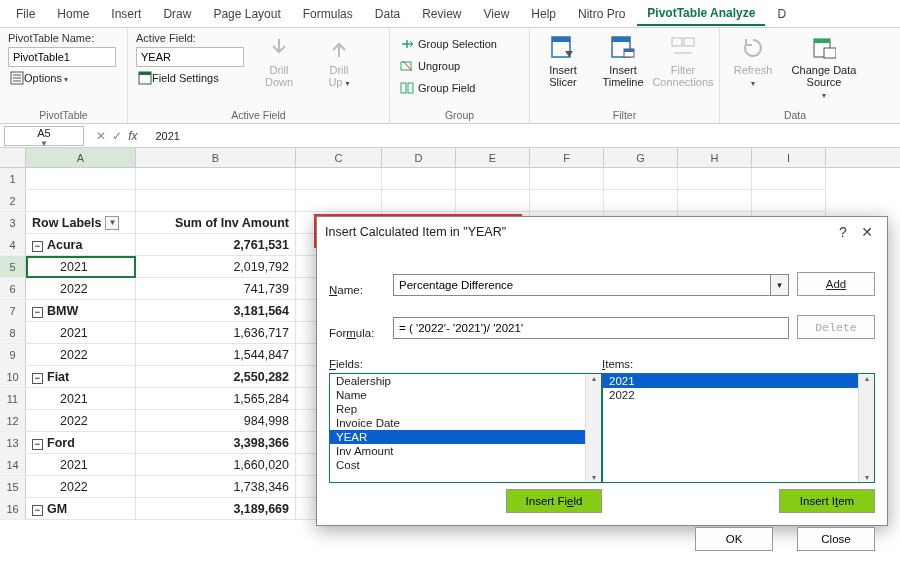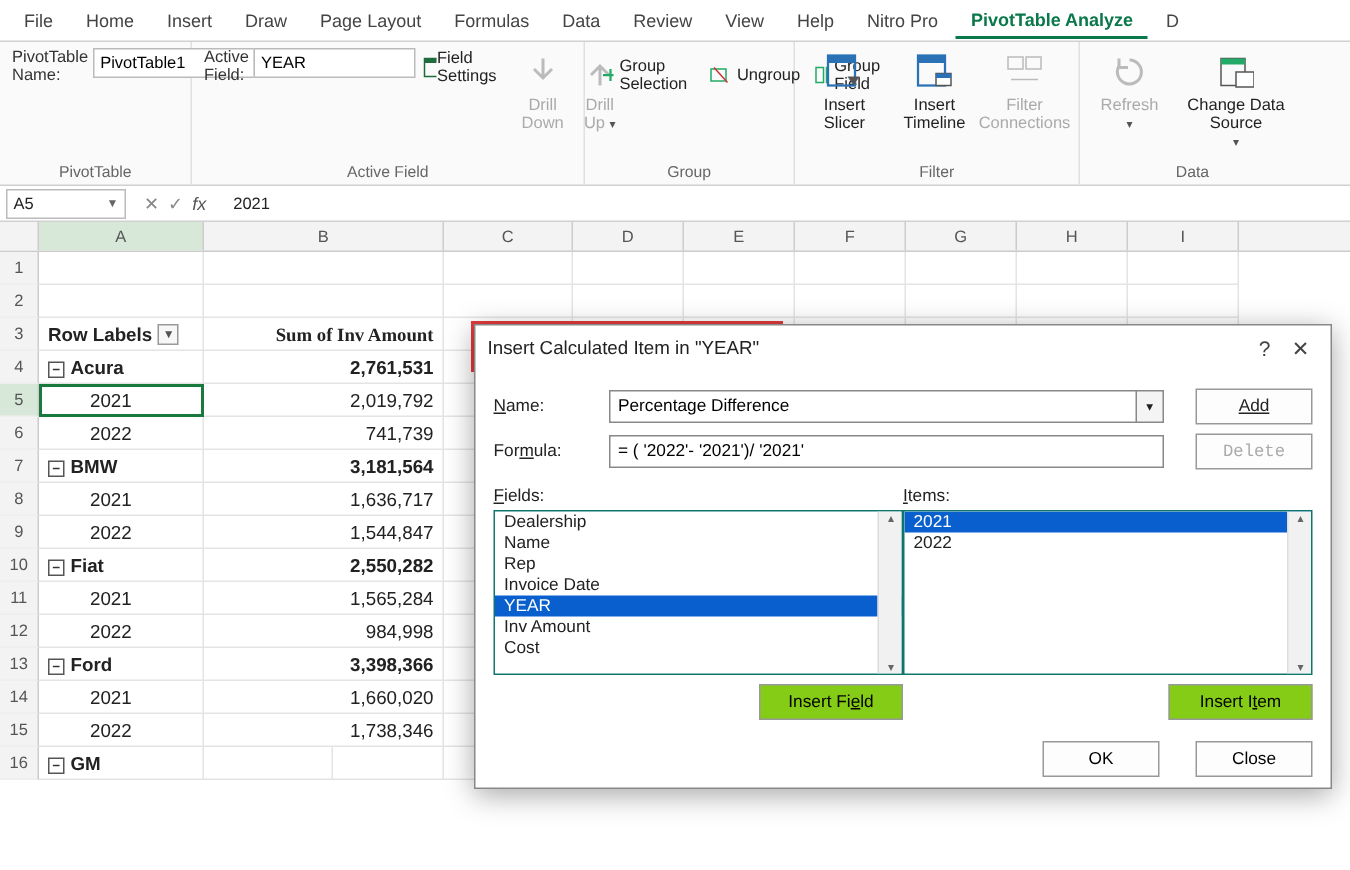--- a/index.html
+++ b/index.html
@@ -8,72 +8,72 @@
   
   .tabs { display:flex; align-items:center; height:28px; border-bottom:1px solid #d0d0d0; padding:0 6px; gap:2px;}
   .tab { padding:4px 10px; cursor:pointer; color:#444;}
   .tab.active { color:#0a784a; border-bottom:2px solid #0a784a; font-weight:600;}
   
   
   .ribbon { display:flex; height:96px; border-bottom:1px solid #d0d0d0; background:#fafafa;}
   .group { border-right:1px solid #e0e0e0; padding:4px 8px 2px 8px; display:flex; flex-direction:column; justify-content:space-between;}
   .group-label { text-align:center; font-size:10.5px; color:#666; padding-top:2px;}
   .gc { display:flex; align-items:flex-start; gap:10px;}
-  .stack { display:flex; flex-direction:row; gap:3px;}
+  .stack { display:flex; flex-direction:column; gap:3px;}
   .small-label { font-size:11px; color:#333;}
   .input-sm { width:108px; height:20px; border:1px solid #bbb; padding:1px 4px; font-size:11px; background:#fff;}
   .btn-sm { display:flex; align-items:center; gap:0; font-size:11px; cursor:pointer; padding:1px 2px;}
   .btn-sm .chev::after{content:"▾"; font-size:8px; color:#555; margin-left:2px;}
   .big-btn { display:flex; flex-direction:column; align-items:center; justify-content:flex-start; width:50px; cursor:pointer; padding-top:2px;}
   .big-btn.disabled { color:#aaa; }
   .big-btn .ico { width:28px; height:28px; display:flex; align-items:center; justify-content:center;}
   .big-btn .lbl { font-size:11px; text-align:center; line-height:12px; margin-top:2px;}
   .big-btn .chev::after{content:"▾"; font-size:8px; color:#555;}
   .mid-btn { display:flex; align-items:center; gap:4px; font-size:11px; cursor:pointer; padding:2px 2px;}
   svg { display:block;}
   
   
   .fbar { display:flex; align-items:center; height:24px; border-bottom:1px solid #d0d0d0;}
-  .namebox { width:80px; border:1px solid #bbb; height:20px; margin:0 4px; display:flex; align-items:center; padding:0 4px; font-size:11px; justify-content:space-between;}
+  .namebox { width:80px; border:1px solid #bbb; height:20px; margin:0 4px; display:flex; align-items:center; padding:0 4px; font-size:11px; justify-content:space-between;flex-direction:column;}
   .fx-icons { display:flex; align-items:center; gap:6px; padding:0 8px; color:#888;}
   .fx-icons span{cursor:pointer;}
   .fx { font-style:italic; font-size:12px; color:#555;}
   .fval { padding-left:10px; font-size:11px;}
   
   
   .colhdr { display:flex; height:20px; background:#f3f3f3; border-bottom:1px solid #ccc;}
   .rowhdr-space { width:26px; border-right:1px solid #ccc; background:#f3f3f3;}
   .ch { border-right:1px solid #ccc; text-align:center; font-size:11px; color:#555; line-height:20px;}
   
   
   .grid { position:relative;}
   .row { display:flex; height:22px;}
   .rh { width:26px; border-right:1px solid #ccc; border-bottom:1px solid #eee; background:#f3f3f3; text-align:center; font-size:11px; color:#555; line-height:22px;}
   .cell { border-right:1px solid #e4e4e4; border-bottom:1px solid #e4e4e4; padding:0 6px; line-height:22px; font-size:12.5px; overflow:hidden; white-space:nowrap;}
   .colA { width:110px;}
   .colB { width:160px; text-align:right;}
   .colC { width:86px;} .colD{width:74px;} .colE{width:74px;} .colF{width:74px;} .colG{width:74px;} .colH{width:74px;} .colI{width:74px;}
   .hdr-cell { background:#fff; font-weight:bold; display:flex; align-items:center;}
-  .hdr-cell.colB { justify-content:flex-end;font-family:Liberation Serif, serif;}
+  .hdr-cell.colB { justify-content:flex-end;}
   .filter-btn { display:inline-flex; width:14px; height:14px; border:1px solid #999; margin-left:4px; align-items:center; justify-content:center; font-size:8px; color:#555; background:#f7f7f7;}
   .bold { font-weight:bold;}
   .collapse-box { display:inline-flex; width:11px; height:11px; border:1px solid #555; align-items:center; justify-content:center; font-size:9px; line-height:9px; margin-right:4px; color:#333; background:#fff;}
   .indent { padding-left:34px !important;}
   .row.selectedRow .rh { background:#d8e8d8;}
   .colhdr .ch.selCol { background:#d8e8d8;}
   .cell.selected { outline:2px solid #1a7a3d; outline-offset:-2px; background:#fff;}
   
   
   .dialog { position:absolute; left:316px; top:216px; width:572px; height:310px; background:#fff; border:1px solid #888; box-shadow:0 4px 18px rgba(0,0,0,0.35);}
   .dlg-title { display:flex; align-items:center; height:30px; padding:0 8px; font-size:12.5px;}
   .dlg-title .t { flex:1;}
   .dlg-title .q, .dlg-title .x { width:24px; text-align:center; cursor:pointer; font-size:14px; color:#444;}
   .red-box { position:absolute; left:314px; top:214px; width:208px; height:34px; border:3px solid #e23b3b; pointer-events:none;}
   .dlg-body { padding:6px 12px;}
-  .form-row { display:flex; align-items:center; gap:21px; margin:6px 0;}
+  .form-row { display:flex; align-items:flex-end; gap:8px; margin:19px 0;}
   .form-row label { width:56px; font-size:11.5px;}
   .form-row label u{text-decoration:underline;}
   .combo { flex:1; display:flex;}
   .combo input { flex:1; height:22px; border:1px solid #888; padding:0 5px; font-size:11.5px;}
   .combo .dd { width:18px; border:1px solid #888; border-left:none; display:flex; align-items:center; justify-content:center; font-size:9px; background:#f4f4f4; cursor:pointer;}
   .dbutton { width:78px; height:24px; border:1px solid #999; background:#fdfdfd; font-size:11.5px; cursor:pointer; display:flex; align-items:center; justify-content:center;}
   .dbutton.disabled{ color:#aaa;font-family:Liberation Mono, monospace;}
   .list-area { display:flex; gap:0; margin-top:12px;}
   .list-col { flex:1; display:flex; flex-direction:column;}
   .list-col .ll { font-size:11.5px; margin-bottom:3px;}
@@ -464,20 +464,21 @@
       <div class="cell colD"></div>
       <div class="cell colE"></div>
       <div class="cell colF"></div>
       <div class="cell colG"></div>
       <div class="cell colH"></div>
       <div class="cell colI"></div>
     </div>
     <div class="row">
       <div class="rh">16</div>
       <div class="cell colA bold"><span class="collapse-box">−</span>GM</div>
+      <div class="cell colB bold">3,189,669</div>
       <div class="cell colC"></div>
       <div class="cell colD"></div>
       <div class="cell colE"></div>
       <div class="cell colF"></div>
       <div class="cell colG"></div>
       <div class="cell colH"></div>
       <div class="cell colI"></div>
     </div>
   </div>
 

